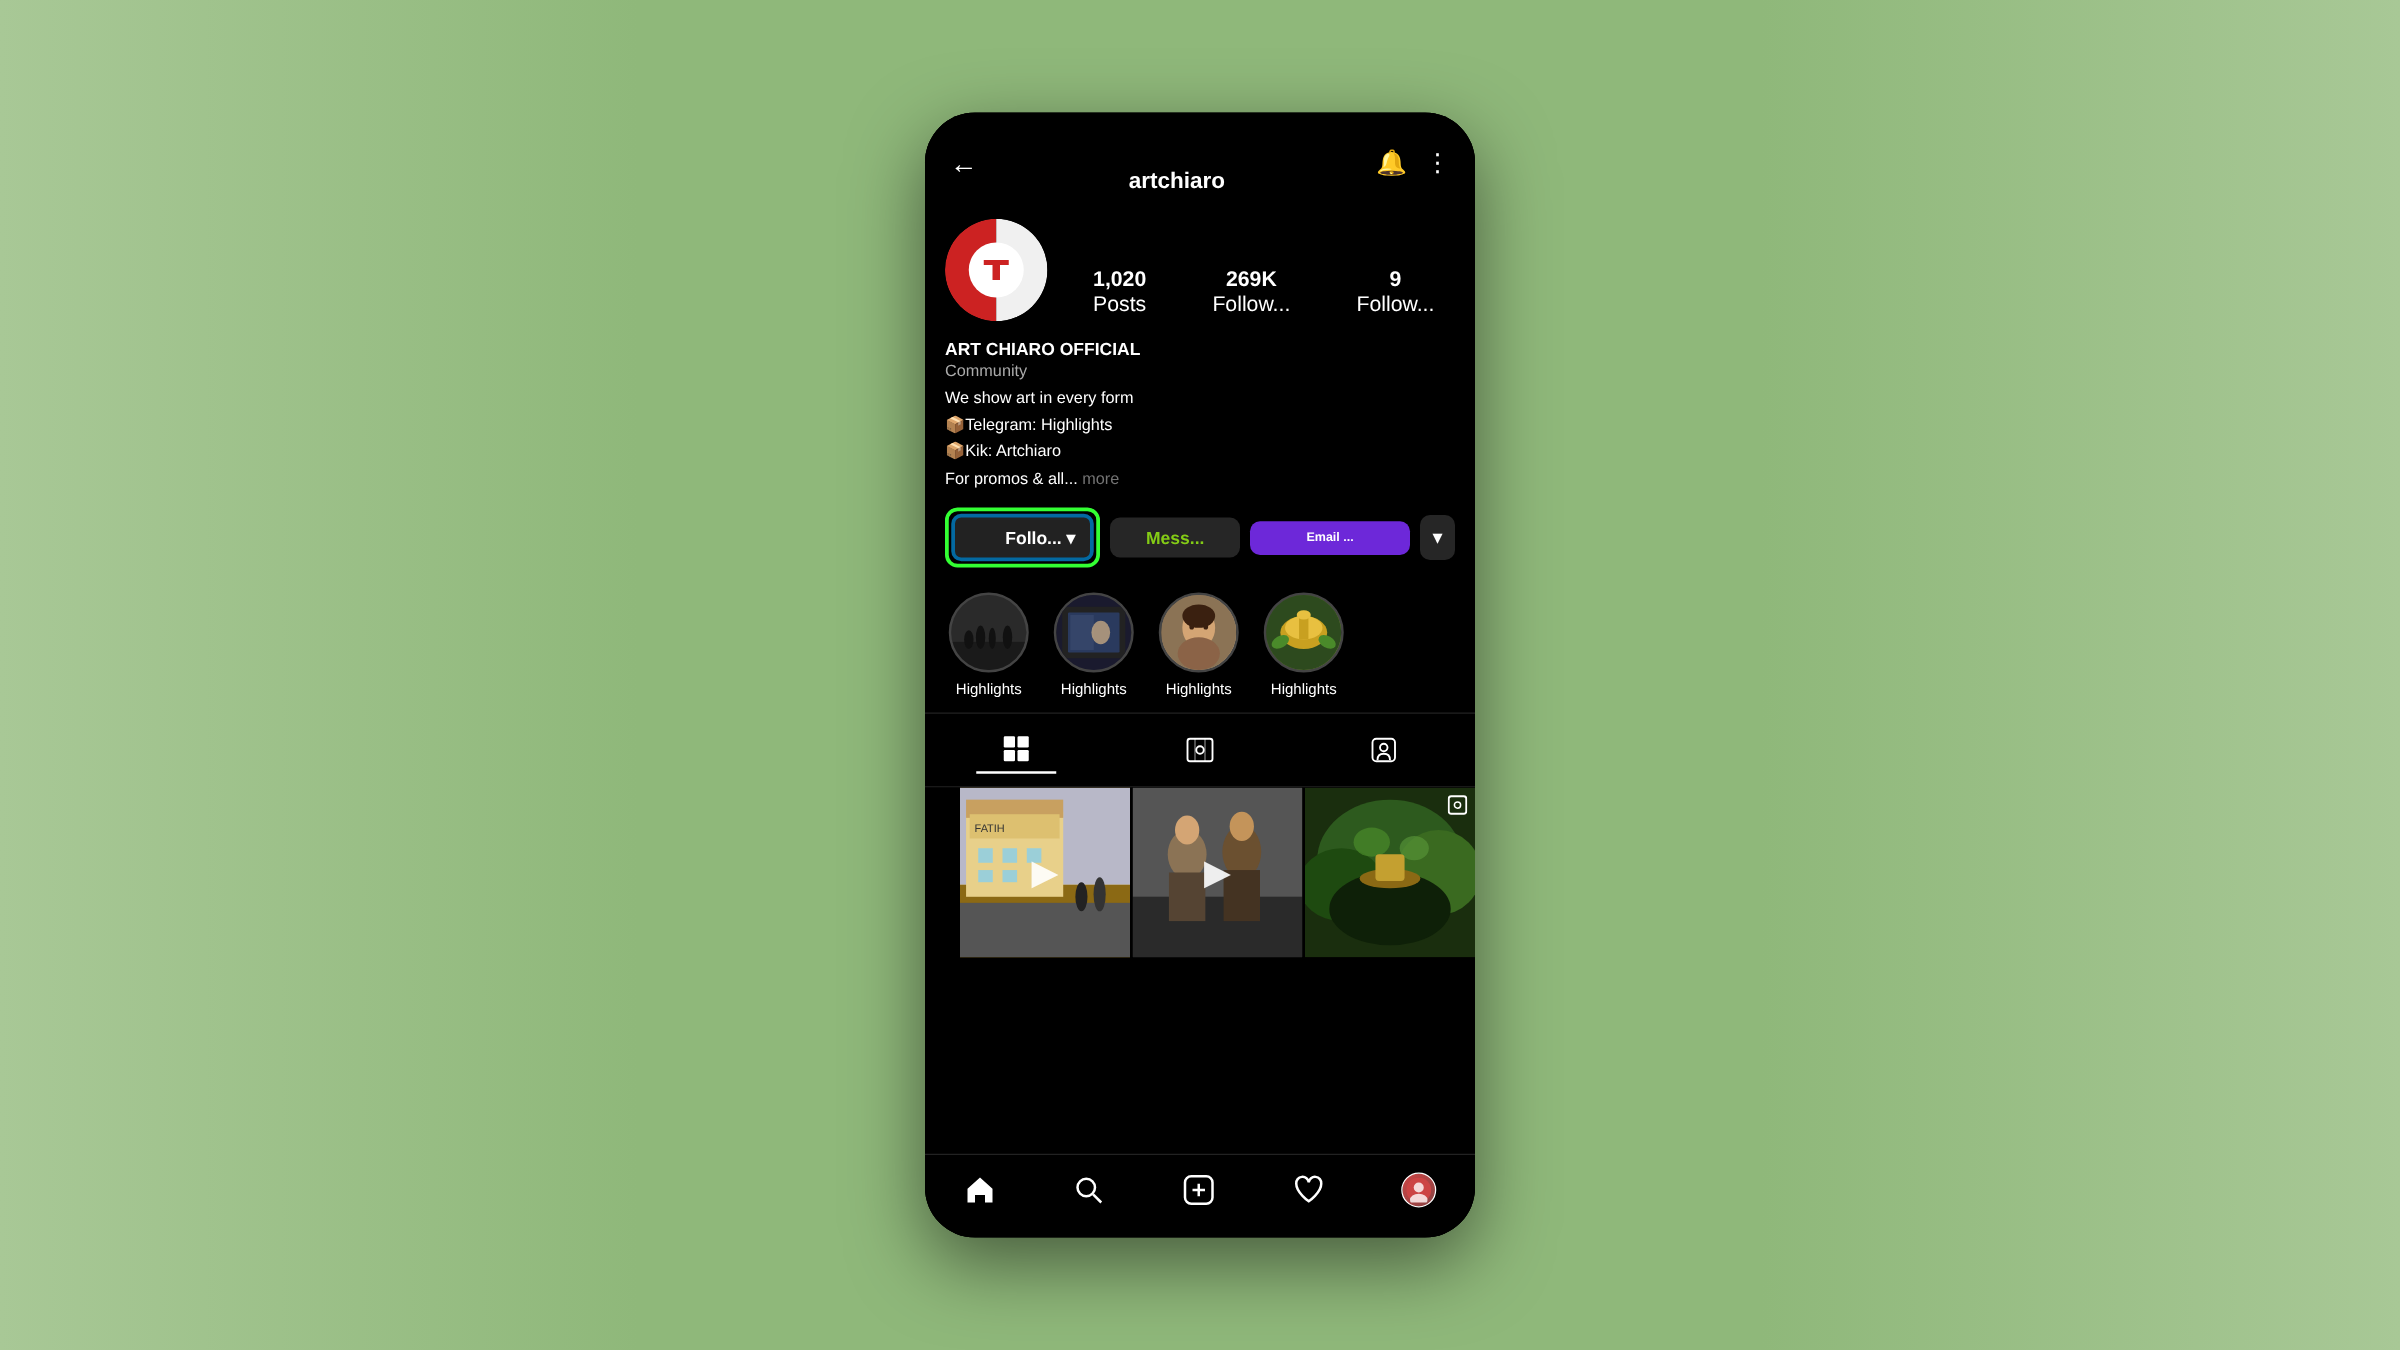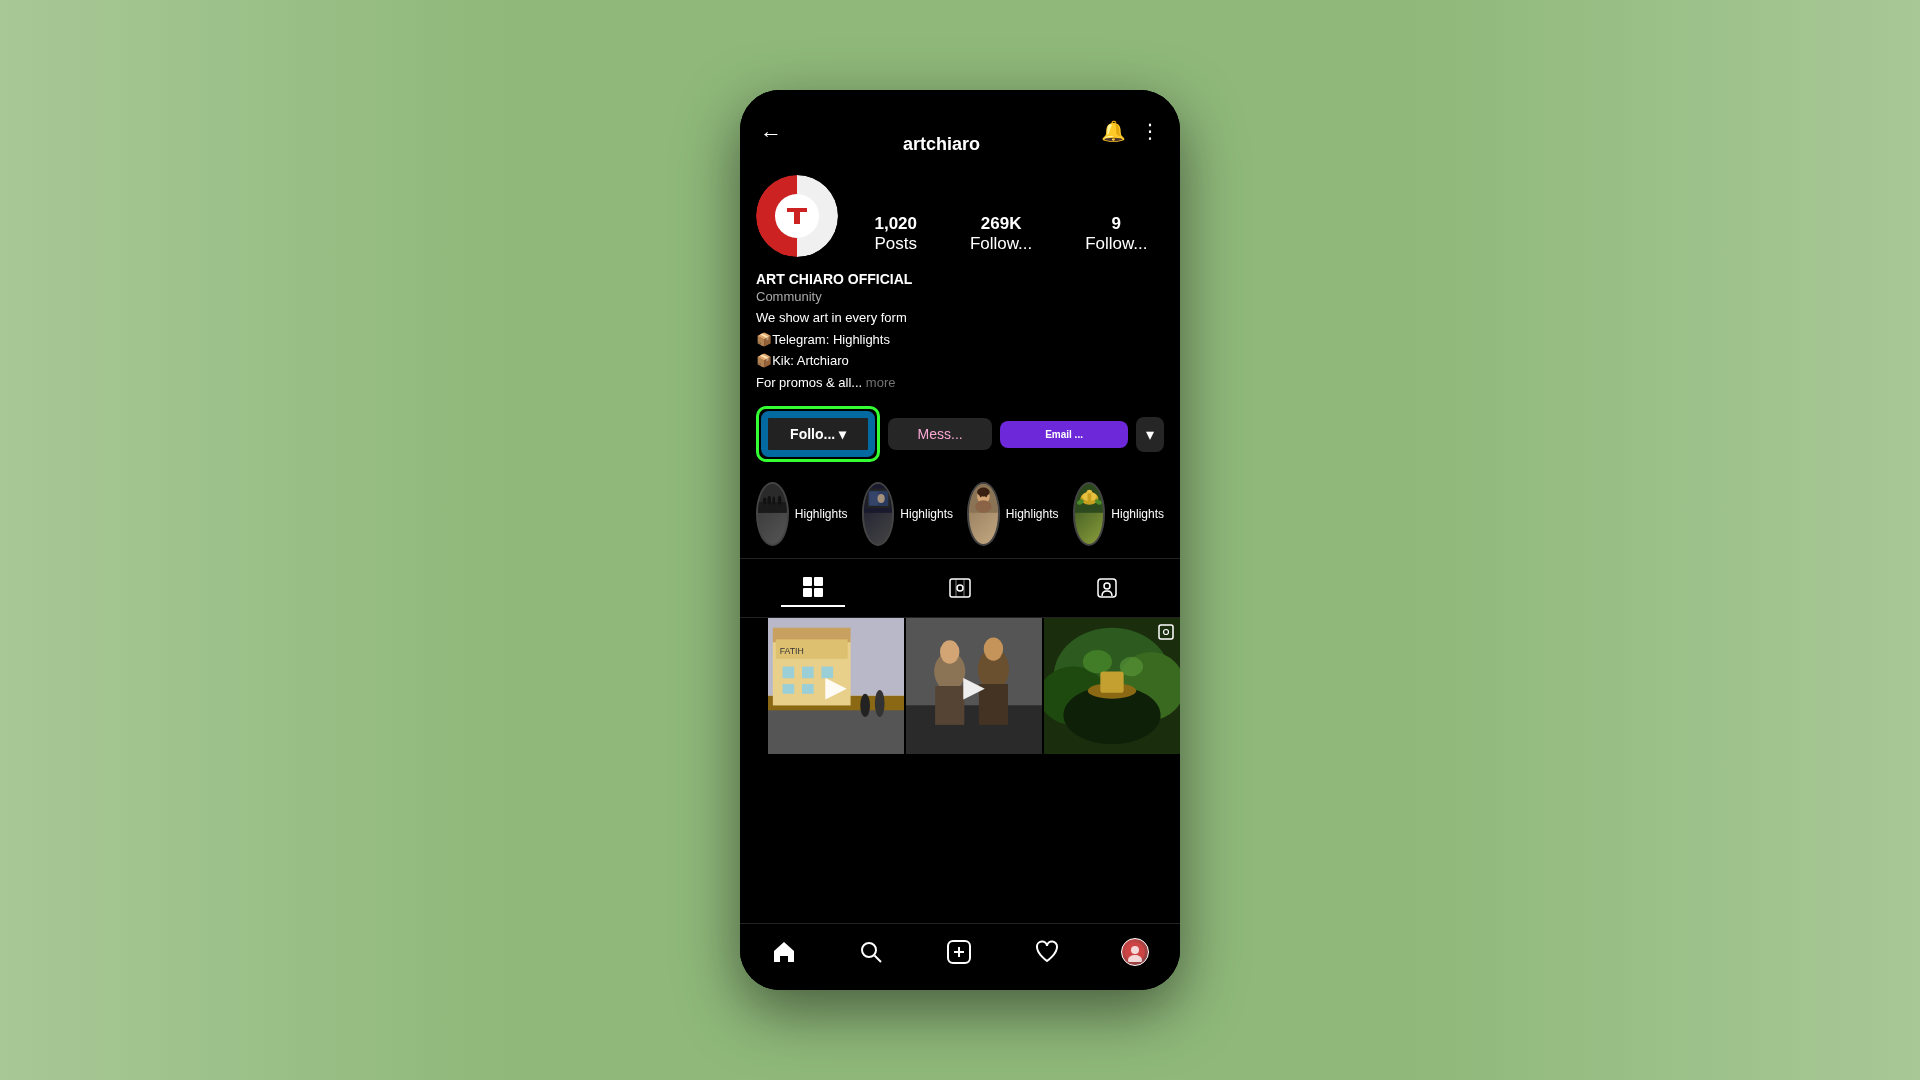--- a/index.html
+++ b/index.html
@@ -175,26 +175,26 @@
       justify-content: center;
       gap: 4px;
       cursor: pointer;
       outline: 3px solid #33ff33;
       outline-offset: 2px;
     }
 
     .btn-message {
       flex: 1;
       background: #262626;
-      color: #f9a8d4;
+      color: #84cc16;
       border: none;
       border-radius: 8px;
       padding: 8px 0;
       font-size: 14px;
-      font-weight: 400;
+      font-weight: 700;
       cursor: pointer;
     }
 
     .btn-email {
       flex: 1;
       background: #6d28d9;
       color: #fff;
       border: none;
       border-radius: 8px;
       padding: 8px 12px;
@@ -216,21 +216,21 @@
     
     .highlights-section {
       display: flex;
       gap: 14px;
       padding: 8px 16px 12px;
       background: #000;
       overflow-x: auto;
     }
     .highlight-item {
       display: flex;
-      flex-direction: row;
+      flex-direction: column;
       align-items: center;
       gap: 6px;
       min-width: 70px;
     }
     .highlight-circle {
       width: 64px;
       height: 64px;
       border-radius: 50%;
       border: 2px solid #444;
       overflow: hidden;
@@ -392,21 +392,21 @@
       <div class="profile-bio">📦Kik: Artchiaro</div>
       <div class="profile-bio">
         <span>For promos &amp; all...</span>
         <span class="bio-more">more</span>
       </div>
     </div>
 
     <div class="action-buttons">
 
       <div style="border: 3px solid #33ff33; border-radius: 10px; padding: 2px; display: inline-flex; flex: 1.1;">
-        <button class="btn-follow" style="width:100%; border: 7px solid #0369a1; outline: none;">
+        <button class="btn-follow" style="width:100%; border: 3px solid #0369a1; outline: none; justify-content: flex-end;">
           <span>Follo... ▾</span>
         </button>
       </div>
       <button class="btn-message">Mess...</button>
       <button class="btn-email">Email ...</button>
       <button class="btn-more">▾</button>
     </div>
 
     <div class="highlights-section">
       <div class="highlight-item">

